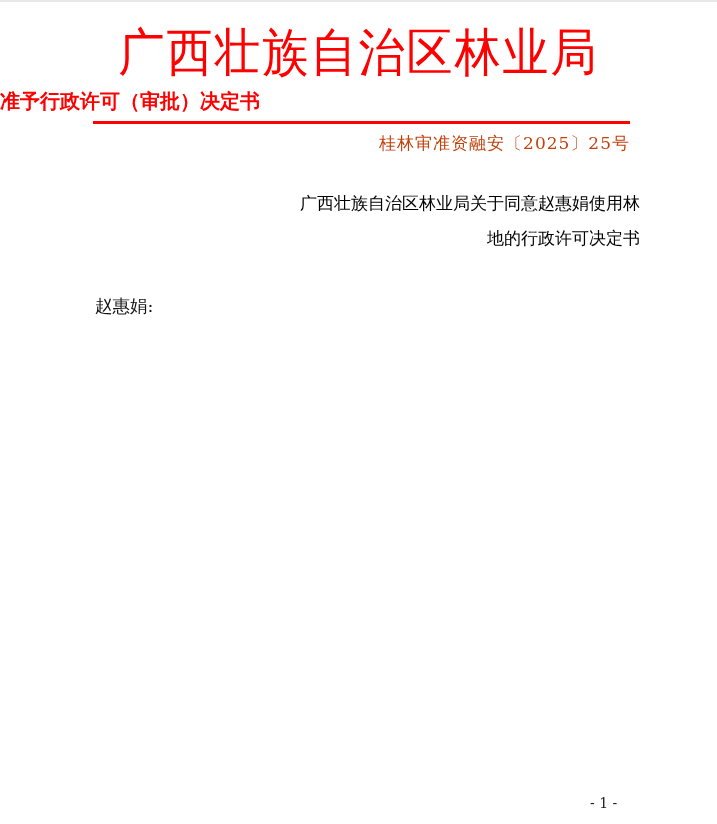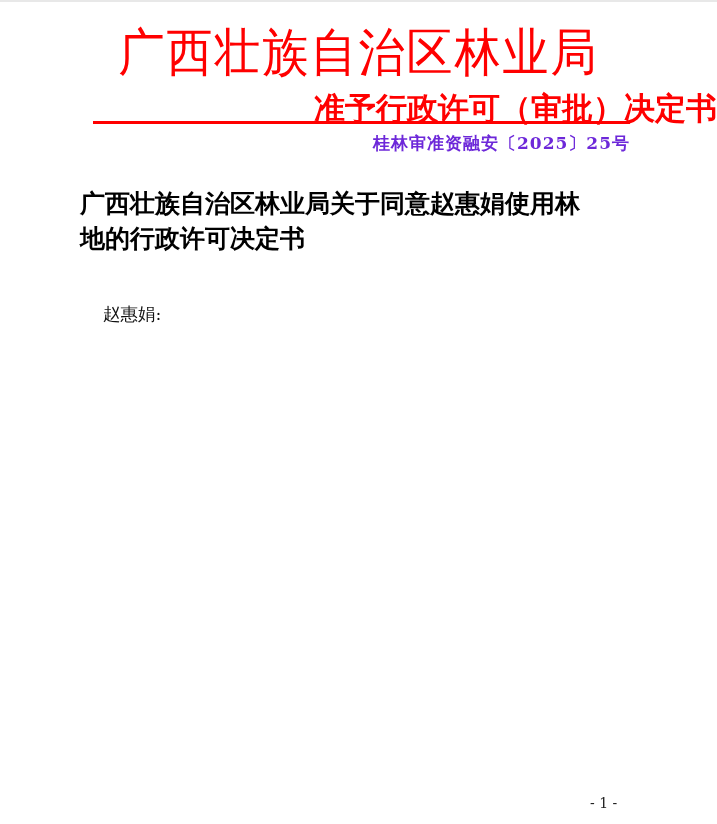--- a/index.html
+++ b/index.html
@@ -8,39 +8,38 @@
       font-family: "DejaVu Serif", "Liberation Serif", serif;
       color: #111;
     }
     .top-edge { position: absolute; left: 0; top: 0; width: 717px; height: 2px; background: #e8e8e8; }
     .org-title {
       position: absolute; left: 0; right: 0; top: 22px; text-align: center;
       font-size: 46px; color: #ff0000; letter-spacing: 2px; font-weight: normal;
       font-family: "DejaVu Serif", serif; transform: scaleY(1.12);
     }
     .doc-type {
-      position: absolute; left: 0; right: 0; top: 88px; text-align: right;
-      font-size: 31px; color: #ff0000; font-weight: bold; letter-spacing: 0px;
+      position: absolute; left: 0; right: 0; top: 88px; text-align: left;
+      font-size: 20px; color: #ff0000; font-weight: bold; letter-spacing: 0px;
       font-family: "DejaVu Serif", serif;
     }
     .red-rule { position: absolute; left: 93px; width: 537px; top: 121px; height: 3px; background: #ff0000; }
     .doc-number {
-      position: absolute; right: 87px; top: 132px; font-size: 17px; color: #6d28d9;
+      position: absolute; right: 87px; top: 132px; font-size: 17px; color: #c2410c;
       letter-spacing: 1px;
-      font-weight: bold;
     }
     .main-title {
-      position: absolute; left: 80px; width: 560px; top: 186px; text-align: left;
-      font-size: 25px; font-weight: bold; line-height: 35px; color: #000;
+      position: absolute; left: 80px; width: 560px; top: 186px; text-align: right;
+      font-size: 17px; font-weight: normal; line-height: 35px; color: #000;
     }
     .body-text {
       position: absolute; left: 95px; width: 538px; top: 292px;
       font-size: 17.5px; line-height: 29.2px; color: #111; text-align: justify;
     }
-    .body-text p { margin: 8px; }
+    .body-text p { margin: 0; }
     .indent { text-indent: 2em; }
     .underline { text-decoration: underline; }
     .page-number {
       position: absolute; left: 590px; top: 795px; font-size: 14px; color: #222;
     }
   </style>
 </head>
 <body>
 
 <div class="top-edge"></div>

